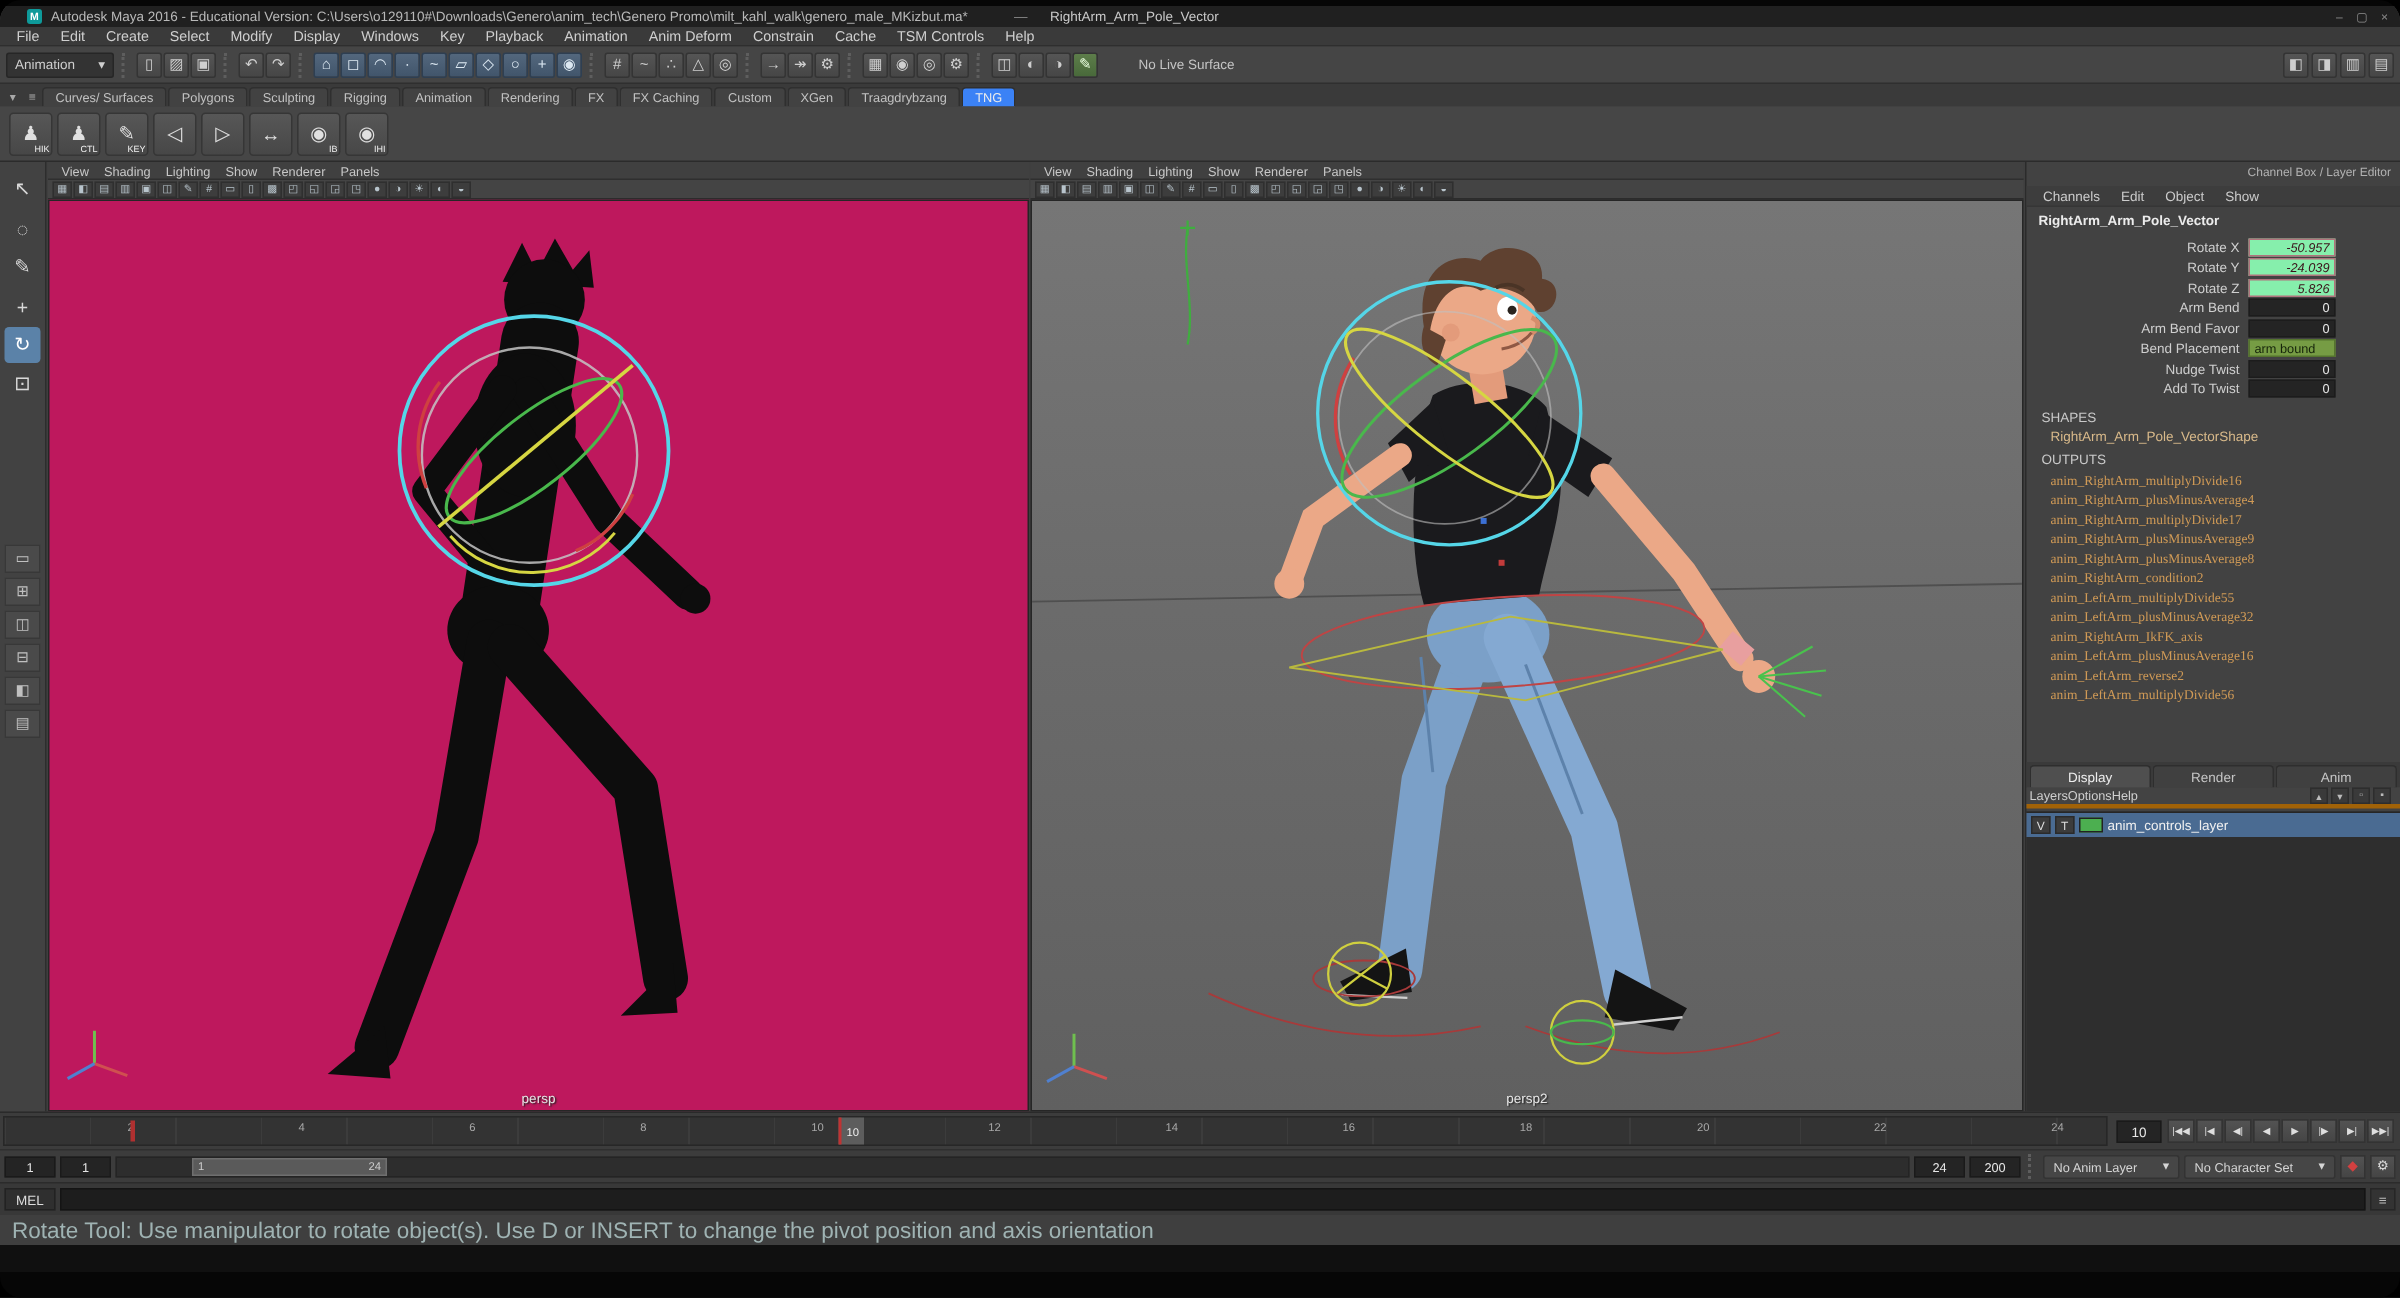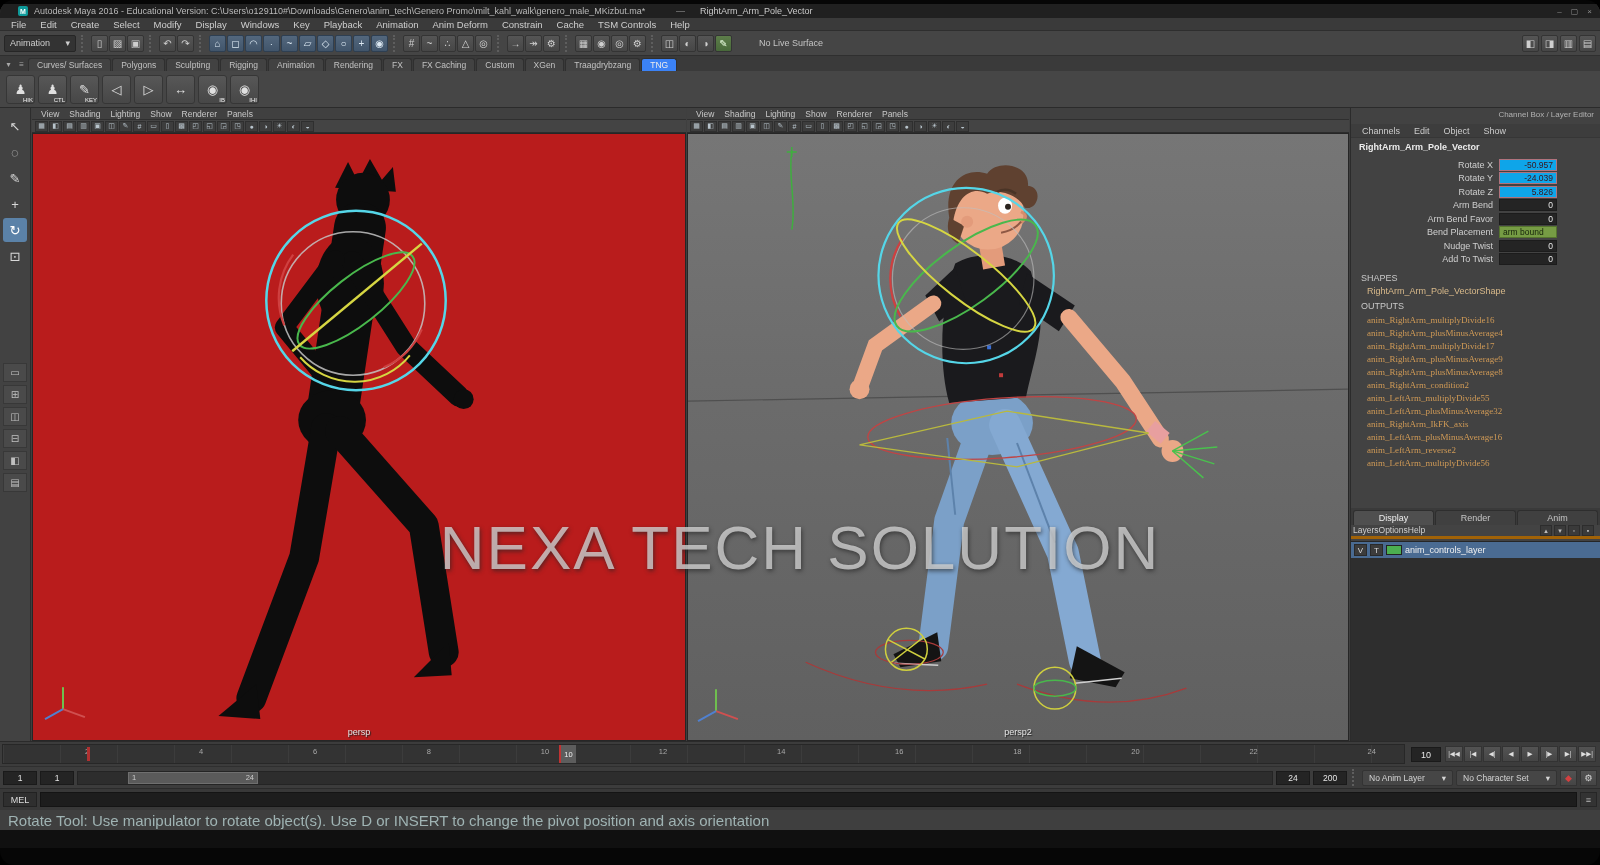--- a/index.html
+++ b/index.html
@@ -65,41 +65,41 @@
   .vp.left { left:32px; width:654px; }
   .vp.right { left:687px; width:662px; }
   .vp-menus { height:12px; background:#404040; display:flex; align-items:center; padding-left:4px;
     font-size:8.5px; color:#c8c8c8; border-bottom:1px solid #2f2f2f; }
   .vp-menus span { padding:0 5px; }
   .vp-icons { height:13px; background:#444; display:flex; gap:1px; align-items:center; padding-left:3px;
     border-bottom:1px solid #2c2c2c; }
   .vp-icon { width:13px; height:11px; background:#3d3d3d; border:1px solid #2f2f2f; font-size:7px;
     color:#b8c4cc; display:flex; align-items:center; justify-content:center; }
   .canvas { position:absolute; left:0; right:0; top:25px; bottom:0; border:1px solid #262626; overflow:hidden; }
-  .canvas.l { background:#b91c1c; }
+  .canvas.l { background:#be185d; }
   .canvas.r { background:linear-gradient(#767676,#6b6b6b 45%,#606060); }
   .canvas svg { position:absolute; inset:0; width:100%; height:100%; }
   .vp-label { position:absolute; bottom:3px; left:50%; transform:translateX(-50%); font-size:9px;
     color:#e4e4e4; text-shadow:1px 1px 1px #222; }
 
   
   .chbox { position:absolute; left:1350px; top:0; width:250px; height:100%; background:#424242;
     border-left:1px solid #2b2b2b; font-size:9px; }
   .ch-header { position:absolute; top:2px; right:6px; font-size:8px; color:#b2b2b2; }
   .ch-menus { position:absolute; top:16px; left:0; right:0; height:14px; display:flex; align-items:center;
     padding-left:4px; color:#cccccc; background:#3d3d3d; border-bottom:1px solid #363636; }
   .ch-menus span { padding:0 7px; }
   .ch-node { position:absolute; top:34px; left:8px; right:4px; color:#ececec; font-weight:bold;
     white-space:nowrap; overflow:hidden; }
   .ch-rows { position:absolute; top:50px; left:0; right:0; }
   .ch-row { display:flex; align-items:center; height:13.5px; }
   .ch-label { width:148px; text-align:right; padding-right:6px; color:#cfcfcf; white-space:nowrap; }
   .ch-val { width:58px; height:12px; background:#242424; border:1px solid #1c1c1c; color:#e8e8e8;
     font-size:8.5px; line-height:10px; text-align:right; padding-right:3px; }
-  .ch-val.pink { background:#0ea5e9; color:#3c141b; border-color:#b0737d; }
+  .ch-val.pink { background:#86efac; color:#3c141b; border-color:#b0737d;font-style:italic; }
   .ch-val.enum { background:#769c44; color:#15230a; border-color:#55742e; text-align:left; padding-left:3px; }
   .ch-sec { position:absolute; left:10px; color:#c9c9c9; }
   .ch-shape-name { position:absolute; top:178px; left:16px; color:#d8b98a; white-space:nowrap; }
   .ch-outputs { position:absolute; top:206px; left:0; right:0; }
   .ch-out { height:13px; line-height:13px; padding-left:16px; color:#d09a56; white-space:nowrap; overflow:hidden;font-family:Liberation Serif, serif; }
 
   .layer-ed { position:absolute; left:0; right:0; top:400px; bottom:0; }
   .le-tabs { display:flex; height:17px; padding:2px 2px 0; gap:1px; background:#3a3a3a; }
   .le-tab { flex:1; text-align:center; background:#404040; border:1px solid #2e2e2e; border-bottom:none;
     border-radius:3px 3px 0 0; font-size:9px; line-height:14px; color:#c5c5c5; }
@@ -710,15 +710,14 @@
   </div>
 
   <div class="helpline">
     <span>Rotate Tool: Use manipulator to rotate object(s). Use D or INSERT to change the pivot position and axis orientation</span>
   </div>
   <div class="bottom-fade"></div>
 
 </div>
 
 <div class="watermark">
-  <div class="wm2">NEXA TECH SOLUTION</div>
 </div>
 </div>
 
 </body></html>

